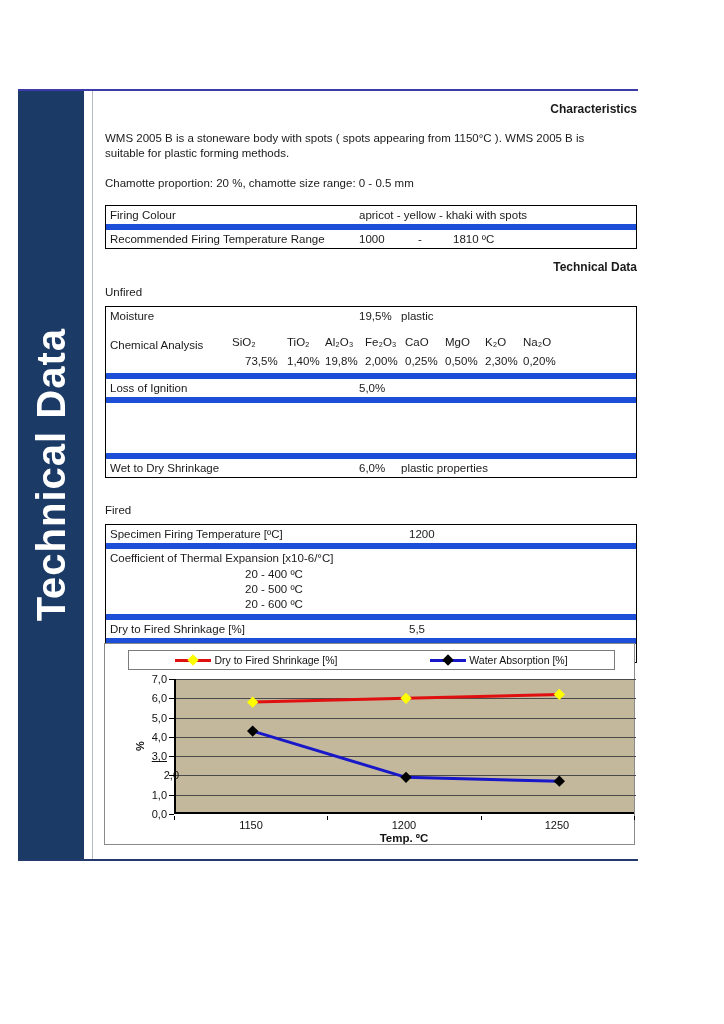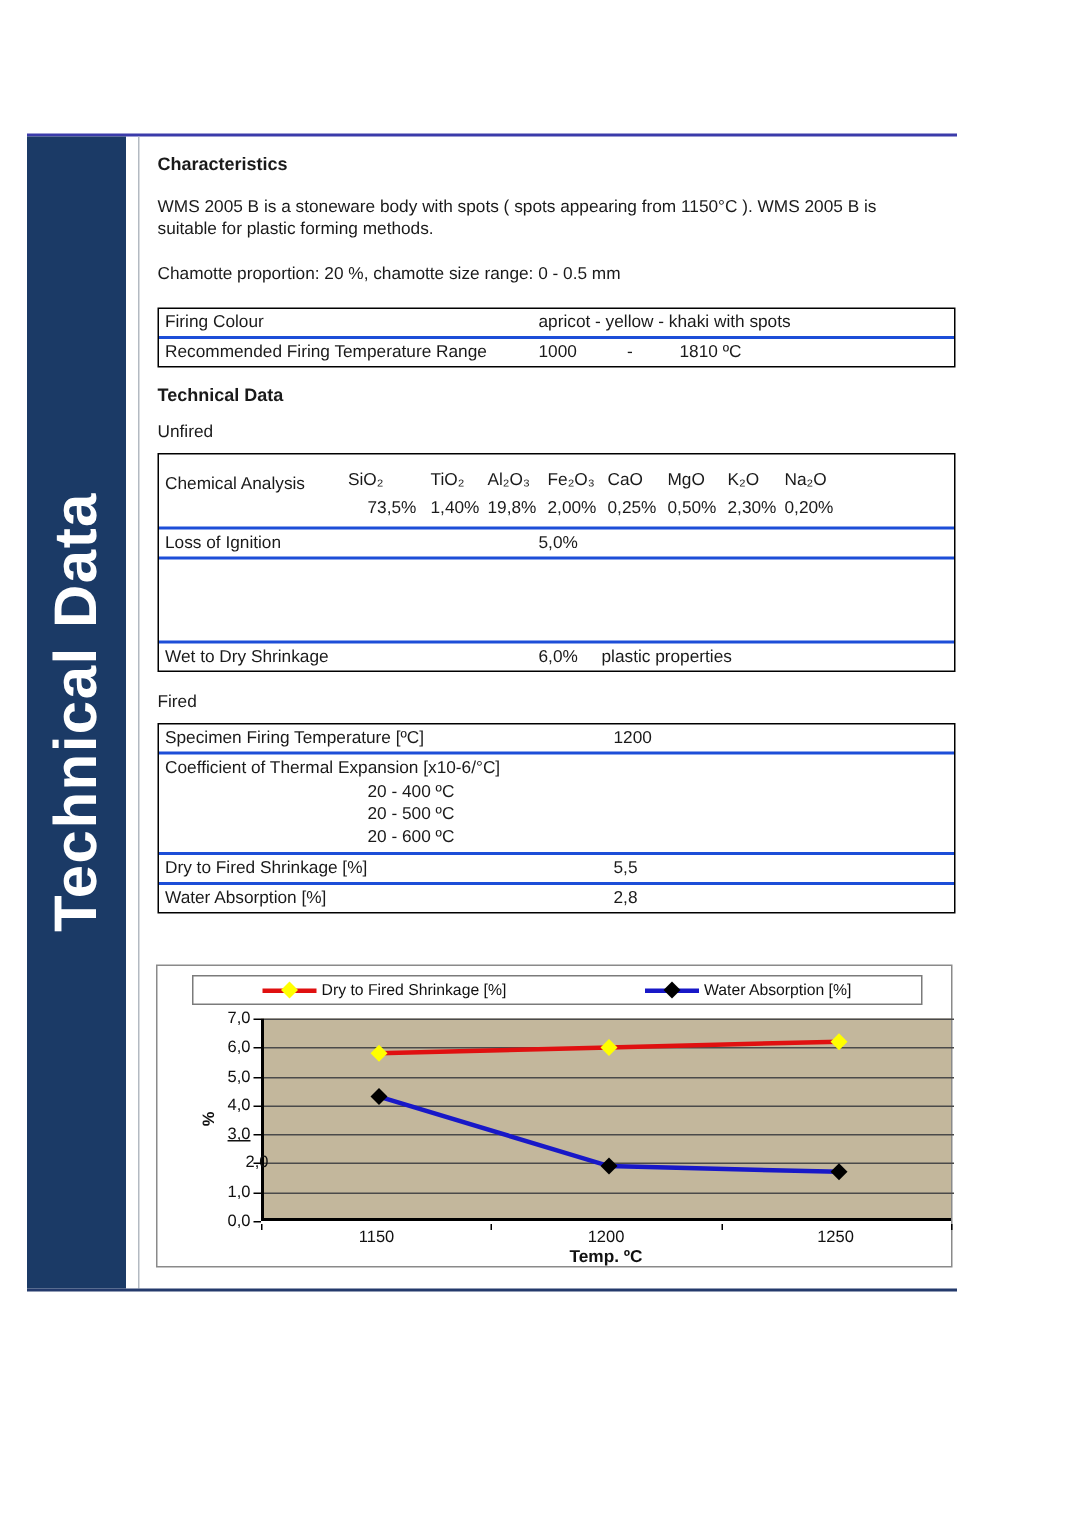--- a/index.html
+++ b/index.html
@@ -13,28 +13,28 @@
   .rule-bottom { position:absolute; left:18px; top:859px; width:620px; height:2px; background:#243a6c; }
   .vline       { position:absolute; left:92px; top:91px;  width:1px;  height:768px; background:#b3bac2; }
 
   .sidebar { position:absolute; left:18px; top:91px; width:66px; height:768px; background:#1b3a66;
              display:flex; align-items:center; justify-content:center; }
   .sidebar-text { writing-mode:vertical-rl; transform:rotate(180deg); color:#ffffff;
                   font-weight:700; font-size:40px; letter-spacing:1px; white-space:nowrap; }
 
   .content { position:absolute; left:105px; top:90px; width:532px; font-size:11.5px; line-height:1.3; }
 
-  .h-bold { font-weight:700; font-size:12px; }
+  .h-bold { font-weight:700; font-size:12px;text-align:right; }
   .sec-characteristics { margin-top:12px; }
   .para { margin-top:13px; width:522px; }
   .chamotte { margin-top:16px; }
 
   .tbl { border:1px solid #000; width:532px; }
   .trow { position:relative; min-height:18px; line-height:18px; padding-left:4px; }
-  .trow.sep { border-top:2px solid #1d4ed8; }
+  .trow.sep { border-top:6px solid #1d4ed8; }
   .abs { position:absolute; top:0; white-space:nowrap; }
 
   .tbl-firing { margin-top:14px; }
   .h-technical { margin-top:11px; }
   .lbl-plain { margin-top:9px; }
   .tbl-unfired { margin-top:6px; }
   .chem-row { position:relative; padding:4px 0 2px 4px; min-height:46px; }
   .chem-line { position:relative; height:19px; line-height:19px; }
   .empty-row { height:56px; }
   .tbl-fired { margin-top:6px; }
@@ -91,20 +91,25 @@
         <span class="abs" style="left:253px">1000</span>
         <span class="abs" style="left:312px">-</span>
         <span class="abs" style="left:347px">1810 ºC</span>
       </div>
     </div>
 
     <div class="h-bold h-technical">Technical Data</div>
     <div class="lbl-plain">Unfired</div>
 
     <div class="tbl tbl-unfired">
+      <div class="trow">
+        <span>Moisture</span>
+        <span class="abs" style="left:253px">19,5%</span>
+        <span class="abs" style="left:295px">plastic</span>
+      </div>
       <div class="chem-row sep">
         <span class="abs" style="top:13px">Chemical Analysis</span>
         <div class="chem-line" style="margin-top:4px">
           <span class="abs" style="left:122px">SiO₂</span>
           <span class="abs" style="left:177px">TiO₂</span>
           <span class="abs" style="left:215px">Al₂O₃</span>
           <span class="abs" style="left:255px">Fe₂O₃</span>
           <span class="abs" style="left:295px">CaO</span>
           <span class="abs" style="left:335px">MgO</span>
           <span class="abs" style="left:375px">K₂O</span>
@@ -126,21 +131,21 @@
         <span class="abs" style="left:253px">5,0%</span>
       </div>
       <div class="trow sep empty-row"></div>
       <div class="trow sep">
         <span>Wet to Dry Shrinkage</span>
         <span class="abs" style="left:253px">6,0%</span>
         <span class="abs" style="left:295px">plastic properties</span>
       </div>
     </div>
 
-    <div class="lbl-plain" style="margin-top:13px">Fired</div>
+    <div class="lbl-plain" style="margin-top:25px">Fired</div>
 
     <div class="tbl tbl-fired">
       <div class="trow">
         <span>Specimen Firing Temperature [ºC]</span>
         <span class="abs" style="left:303px">1200</span>
       </div>
       <div class="trow sep" style="padding-bottom:2px">
         <div>Coefficient of Thermal Expansion [x10-6/°C]</div>
         <div class="cte-sub">
             <span>20 - 400 ºC</span>

